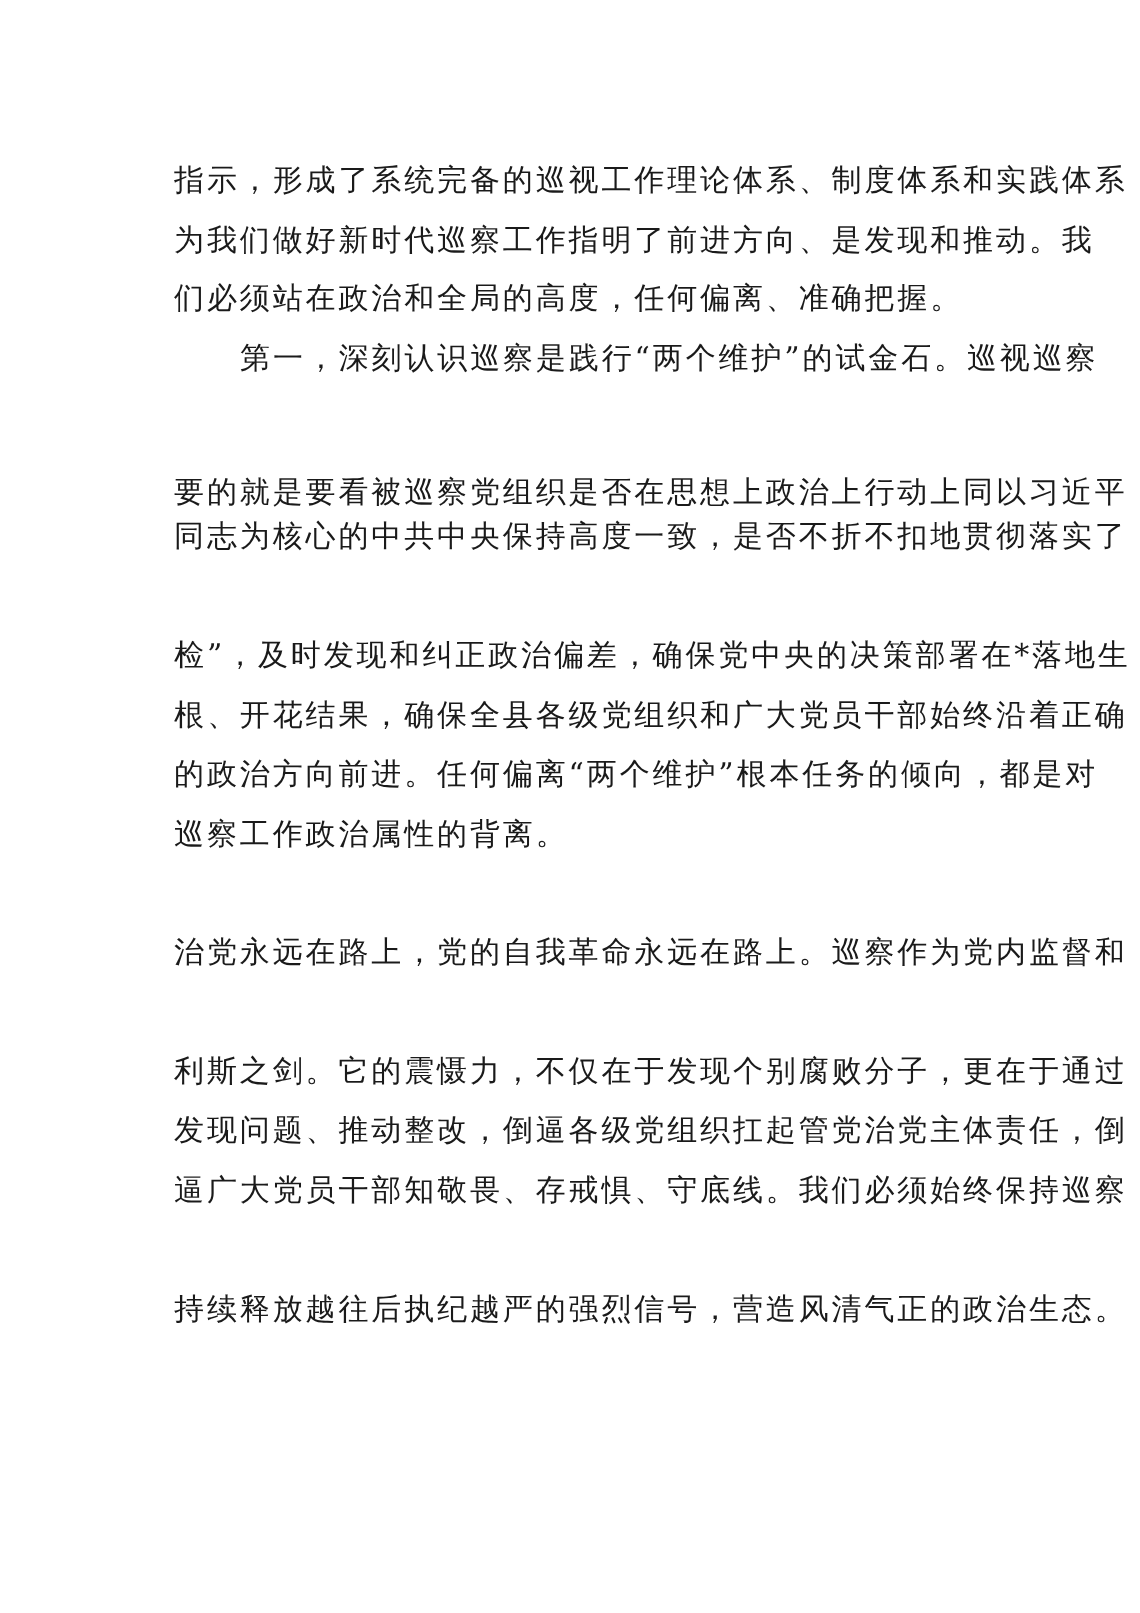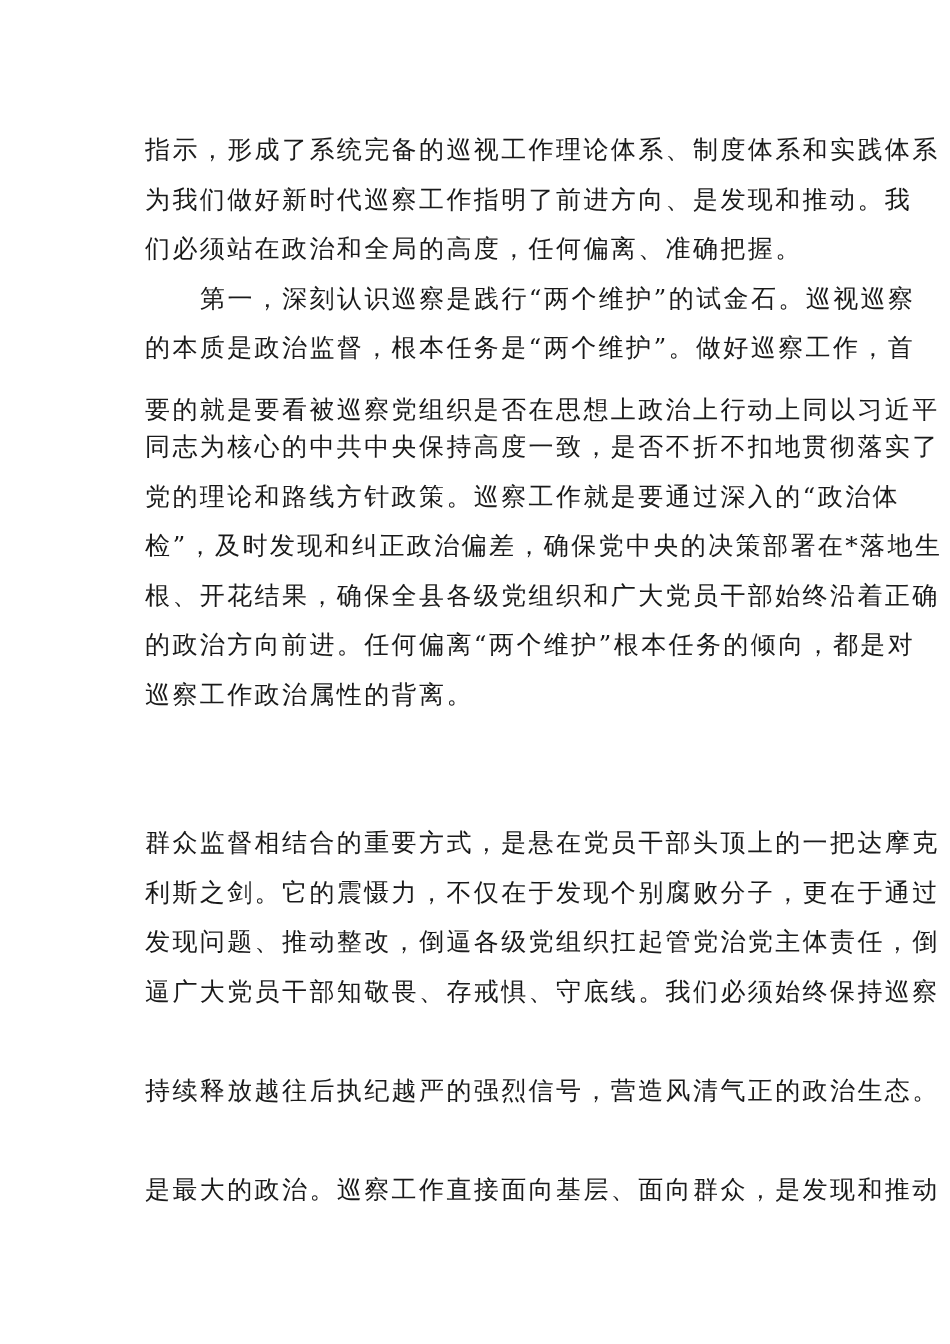--- a/index.html
+++ b/index.html
@@ -20,29 +20,26 @@
 </head>
 <body>
 
 <div class="page">
 
   <div class="line" style="top:135px">指示，形成了系统完备的巡视工作理论体系、制度体系和实践体系，</div>
   <div class="line" style="top:185px">为我们做好新时代巡察工作指明了前进方向、是发现和推动。我</div>
   <div class="line" style="top:234px">们必须站在政治和全局的高度，任何偏离、准确把握。</div>
 
   <div class="line indent" style="top:284px">第一，深刻认识巡察是践行“两个维护”的试金石。巡视巡察</div>
-  <div class="line" style="top:333px">的本质是政治监督，根本任务是“两个维护”。做好巡察工作，首</div>
   <div class="line" style="top:395px">要的就是要看被巡察党组织是否在思想上政治上行动上同以习近平</div>
   <div class="line" style="top:432px">同志为核心的中共中央保持高度一致，是否不折不扣地贯彻落实了</div>
-  <div class="line" style="top:482px">党的理论和路线方针政策。巡察工作就是要通过深入的“政治体</div>
   <div class="line" style="top:531px">检”，及时发现和纠正政治偏差，确保党中央的决策部署在*落地生</div>
   <div class="line" style="top:581px">根、开花结果，确保全县各级党组织和广大党员干部始终沿着正确</div>
   <div class="line" style="top:630px">的政治方向前进。任何偏离“两个维护”根本任务的倾向，都是对</div>
   <div class="line" style="top:680px">巡察工作政治属性的背离。</div>
 
-  <div class="line" style="top:828px">群众监督相结合的重要方式，是悬在党员干部头顶上的一把达摩克</div>
+  <div class="line" style="top:779px">治党永远在路上，党的自我革命永远在路上。巡察作为党内监督和</div>
   <div class="line" style="top:878px">利斯之剑。它的震慑力，不仅在于发现个别腐败分子，更在于通过</div>
   <div class="line" style="top:927px">发现问题、推动整改，倒逼各级党组织扛起管党治党主体责任，倒</div>
   <div class="line" style="top:977px">逼广大党员干部知敬畏、存戒惧、守底线。我们必须始终保持巡察</div>
   <div class="line" style="top:1076px">持续释放越往后执纪越严的强烈信号，营造风清气正的政治生态。</div>
 
-  <div class="line" style="top:1175px">是最大的政治。巡察工作直接面向基层、面向群众，是发现和推动</div>
 </div>
 
 </body></html>

